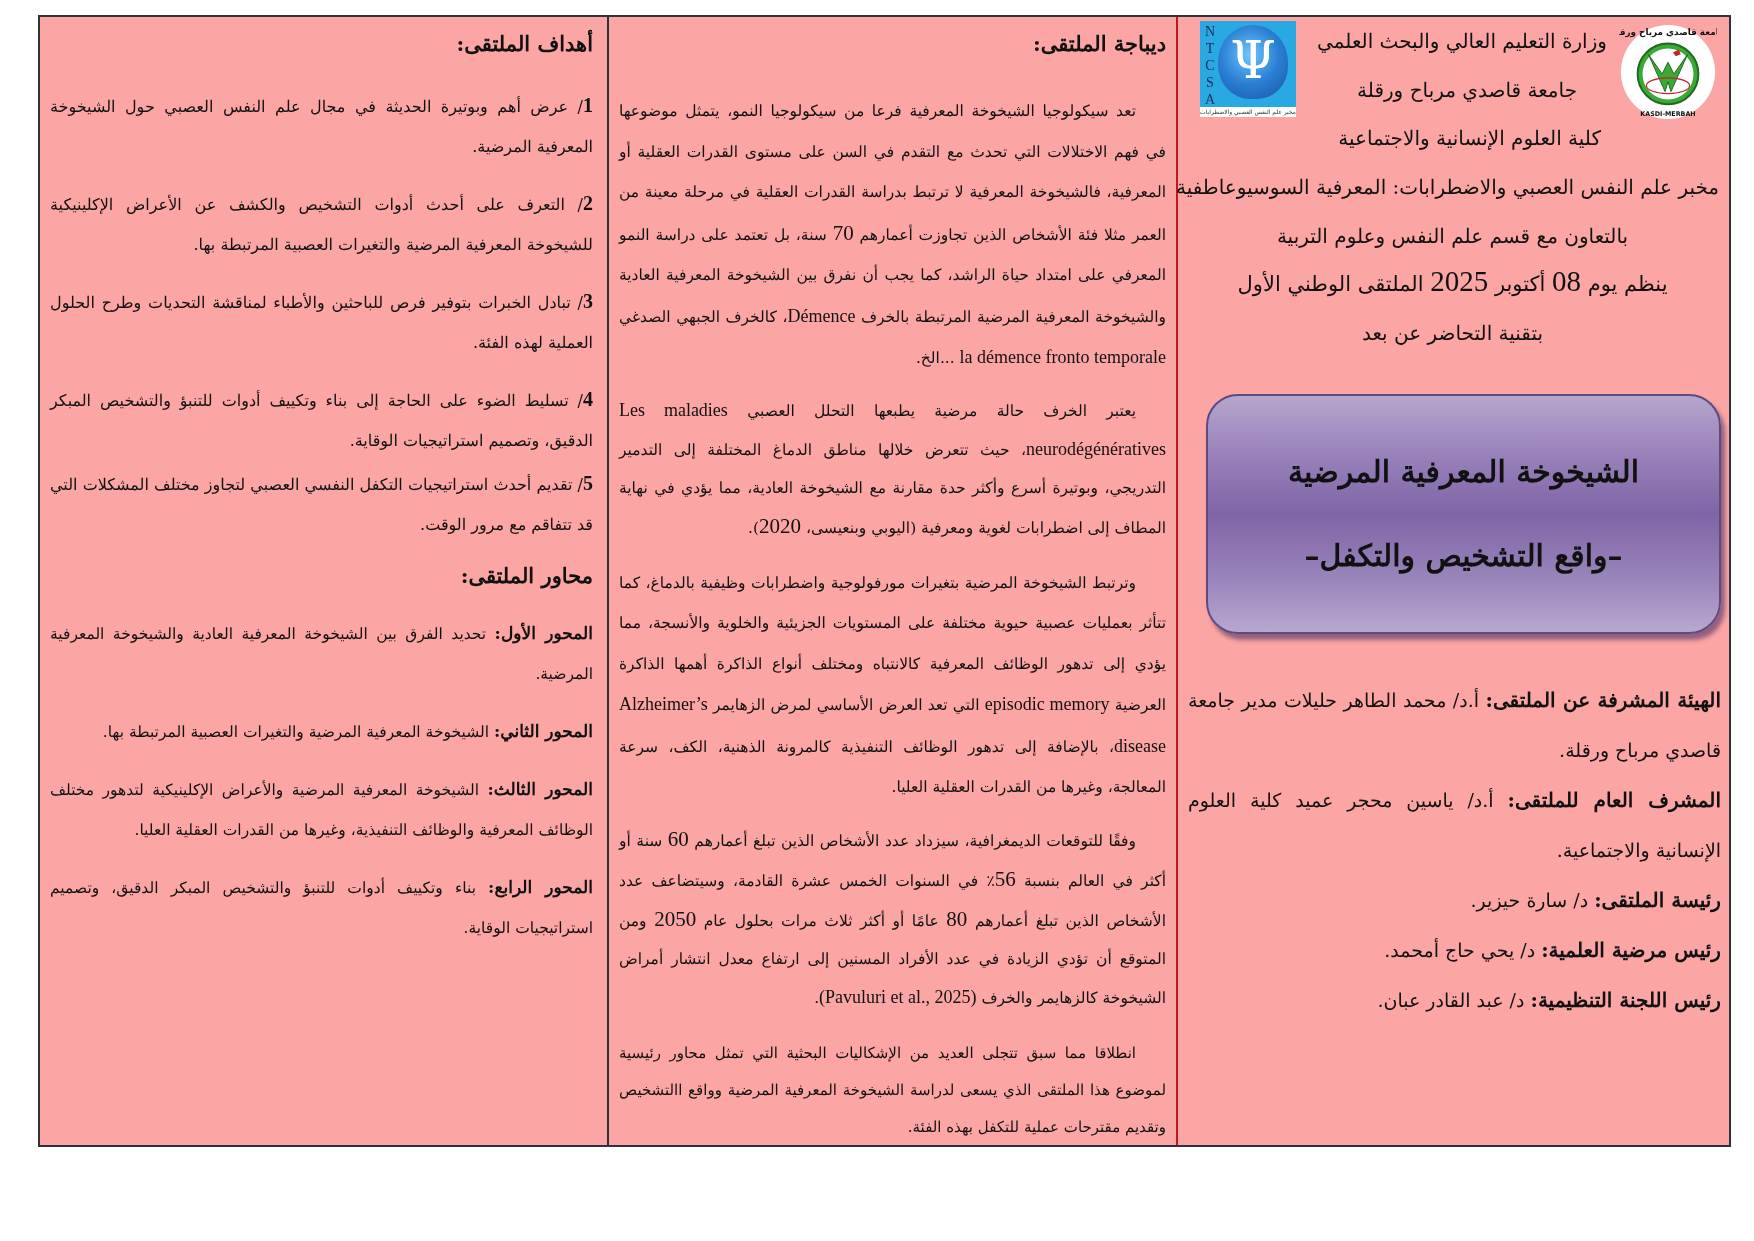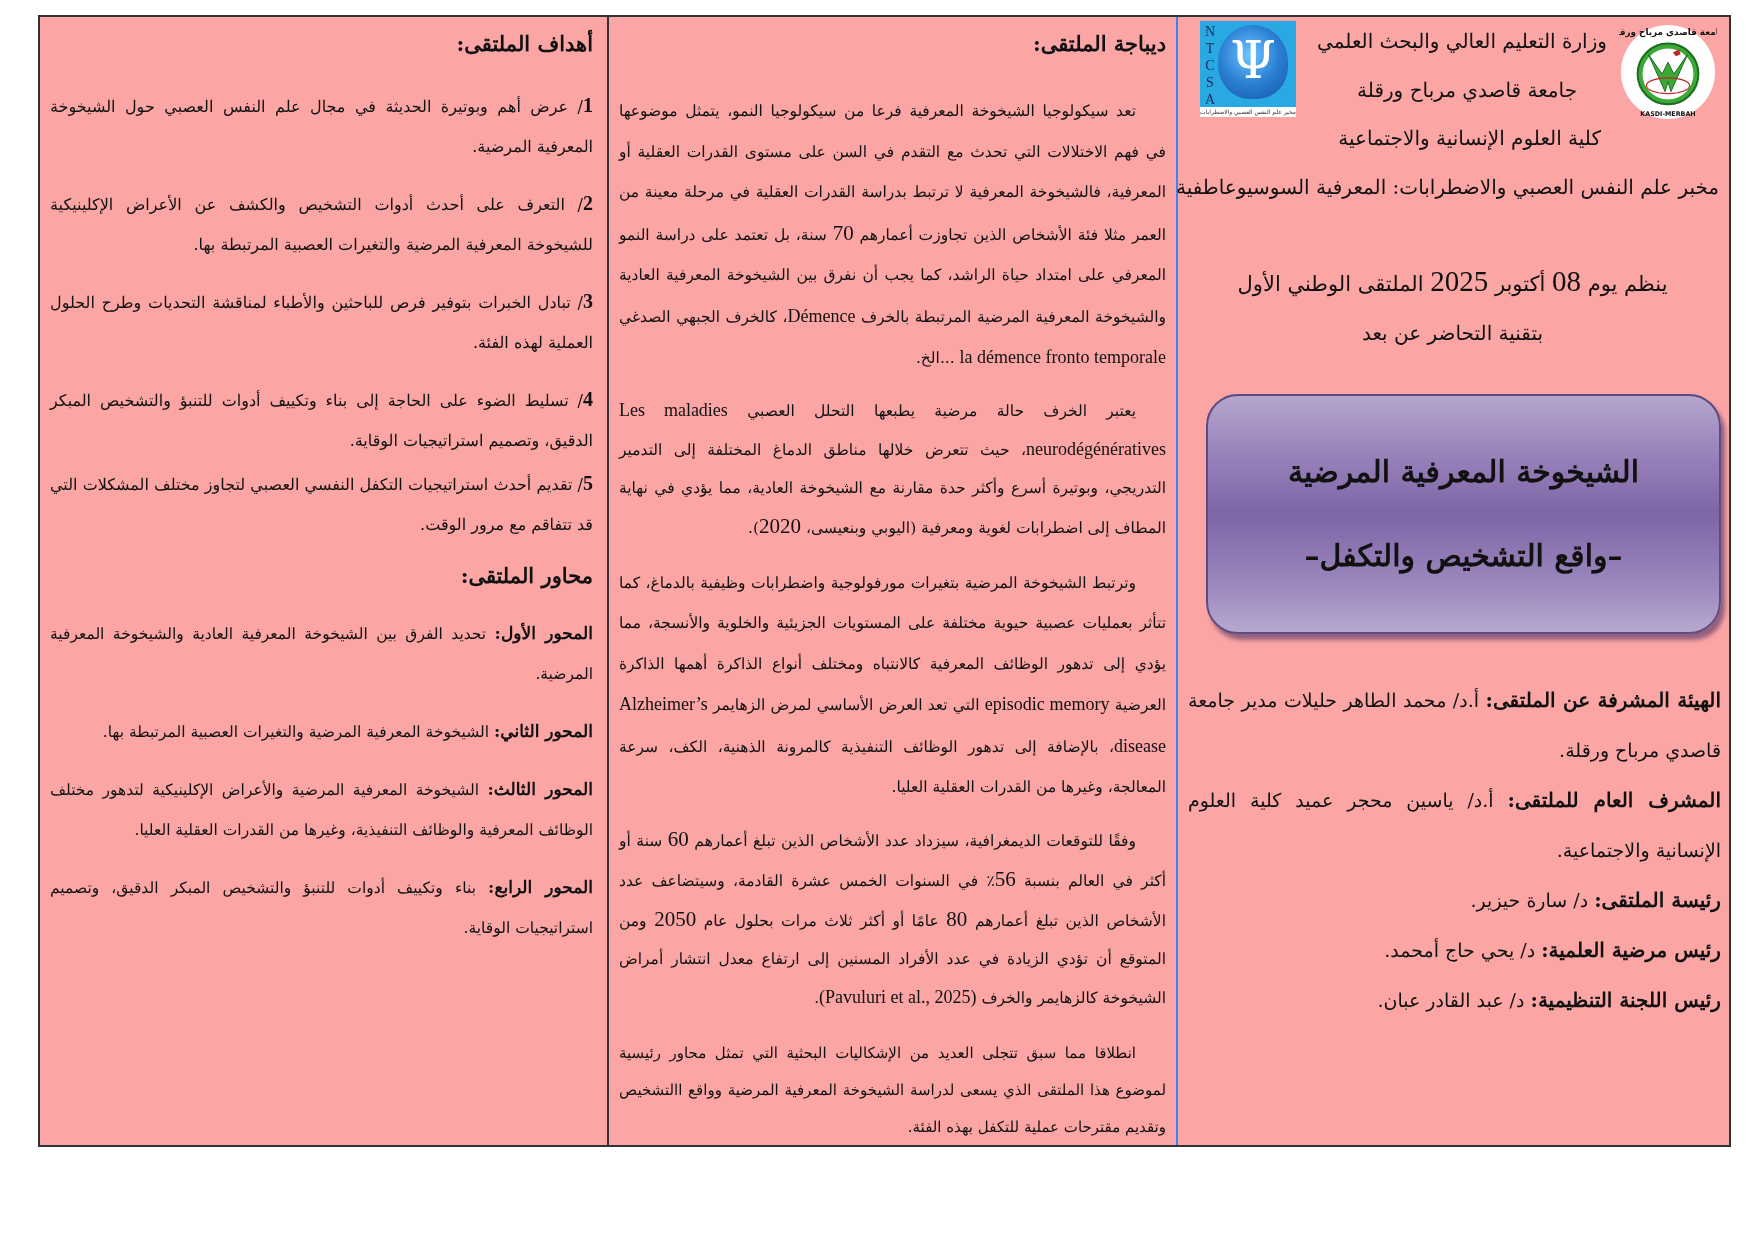--- a/index.html
+++ b/index.html
@@ -2,21 +2,21 @@
 <html><head>
   <meta charset="utf-8">
   <style>
     html, body { margin: 0; padding: 0; background: #ffffff; }
     body { width: 1754px; height: 1241px; position: relative; overflow: hidden;
            font-family: "DejaVu Serif", "Liberation Serif", serif; color: #111; }
     .frame { position: absolute; left: 30px; top: 15px; width: 1693px; height: 1132px;
              border: 2px solid #2f3238; box-sizing: border-box; background: #fca5a5; direction: ltr; margin-left: 8px; }
     .col { position: absolute; top: 0; bottom: 0; box-sizing: border-box; direction: rtl; text-align: justify; }
     .col-left  { left: 0; width: 569px; border-right: 2px solid #2f3238; padding: 10px 14px 0 10px; }
-    .col-mid   { left: 569px; width: 569px; border-right: 2px solid #3b82f6; padding: 10px 10px 0 10px; }
+    .col-mid   { left: 569px; width: 569px; border-right: 2px solid #b91c1c; padding: 10px 10px 0 10px; }
     .col-right { left: 1138px; right: 0; padding: 0 12px 0 10px; }
 
     .heading { font-weight: bold; font-size: 21px; margin: 2px 0 0 0; line-height: 30px; }
 
     
     .goals { margin-top: 26px; }
     .goal { font-size: 16px; line-height: 40px; margin-bottom: 16px; }
     .goal .num { font-weight: bold; font-size: 20px; font-family: "Liberation Serif", serif; }
     .axes-heading { margin-top: 12px; }
     .axes { margin-top: 22px; }
@@ -122,20 +122,21 @@
         <div class="letters"><span>N</span><br><span>T</span><br><span>C</span><br><span>S</span><br><span>A</span></div>
         <div class="brain"></div>
         <div class="psi">Ψ</div>
         <div class="caption">مخبر علم النفس العصبي والاضطرابات المعرفية والاجتماعية العاطفية</div>
       </div>
 
       <div class="orgline c1">وزارة التعليم العالي والبحث العلمي</div>
       <div class="orgline c2">جامعة قاصدي مرباح ورقلة</div>
       <div class="orgline c3">كلية العلوم الإنسانية والاجتماعية</div>
       <div class="centerline l4">مخبر علم النفس العصبي والاضطرابات: المعرفية السوسيوعاطفية</div>
+      <div class="centerline l5">بالتعاون مع قسم علم النفس وعلوم التربية</div>
       <div class="centerline l6"><span>ينظم يوم</span> <span class="big">08</span> <span>أكتوبر</span> <span class="big">2025</span> <span>الملتقى الوطني الأول</span></div>
       <div class="centerline l7">بتقنية التحاضر عن بعد</div>
     </div>
 
     <div class="title-box">
       <div class="t1">الشيخوخة المعرفية المرضية</div>
       <div class="t2">–واقع التشخيص والتكفل–</div>
     </div>
 
     <div class="committee">

